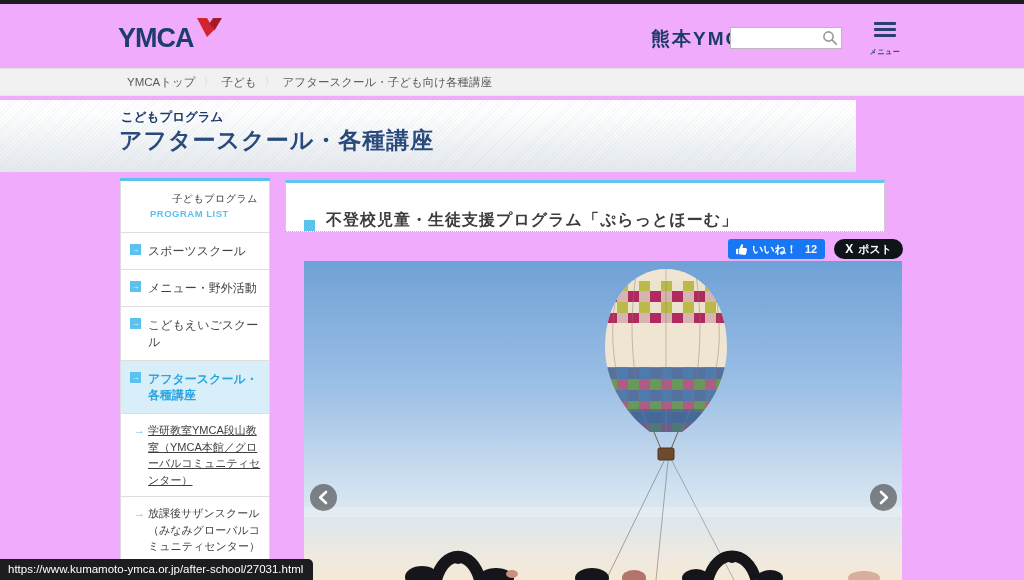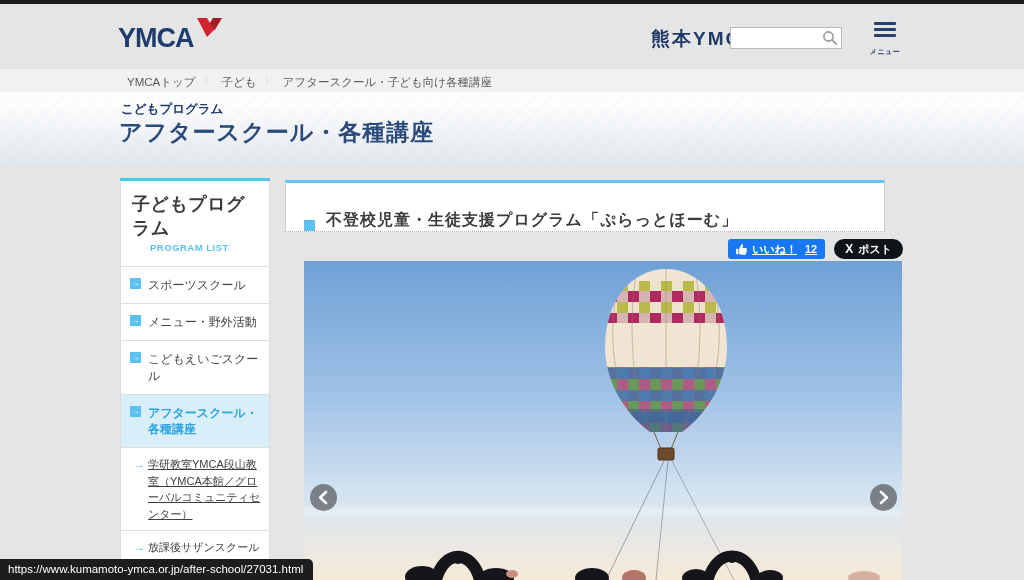--- a/index.html
+++ b/index.html
@@ -1,18 +1,18 @@
 <!DOCTYPE html>
 <html><head>
 <meta charset="utf-8">
 <style>
   * { margin:0; padding:0; box-sizing:border-box; }
   html,body { width:1024px; height:580px; overflow:hidden; background:#fff;
     font-family:"Liberation Sans","DejaVu Sans",sans-serif; }
-  #stage { position:relative; width:1024px; height:580px; background:#e5e5e5; overflow:hidden; }
+  #stage { position:relative; width:1024px; height:580px; background:#f0abfc; overflow:hidden; }
 
   .topbar { position:absolute; left:0; top:0; width:1024px; height:4px; background:#1c1c1c; }
 
   
   .logo { position:absolute; left:118px; top:18px; display:flex; align-items:flex-end; cursor:pointer; }
   .logo-text { font-size:27px; font-weight:900; color:#1e3c6e; letter-spacing:-1px; line-height:1; }
   .logo-mark { margin-left:2px; margin-bottom:4px; }
   .site-name { position:absolute; left:627px; top:26px; font-size:19px; font-weight:900; color:#1e3a66; letter-spacing:2px;margin-left:24px; }
   .search-box { position:absolute; left:730px; top:27px; width:112px; height:22px; border:1px solid #b9b9b9; background:#fff; }
   .search-box input { position:absolute; left:2px; top:1px; width:88px; height:18px; border:none; outline:none; font-size:12px; }
@@ -23,33 +23,33 @@
   .menu-label { font-size:7px; color:#27406e; font-weight:700; letter-spacing:.5px; }
 
   
   .breadcrumb { position:absolute; left:0; top:68px; width:1024px; height:28px; background:#f1f1f1;
     border-top:1px solid #e3e3e3; border-bottom:1px solid #e7e7e7; font-size:11.5px; color:#5a5a5a;
     display:flex; align-items:center; padding-left:127px; }
   .crumb { cursor:pointer; }
   .crumb-sep { color:#bdc2ca; margin:0 8px; font-size:10px; }
 
   
-  .title-band { position:absolute; left:0; top:92px; width:1024px; height:72px;
+  .title-band { position:absolute; left:0; top:100px; width:856px; height:72px;
     background:
       repeating-linear-gradient(135deg, rgba(190,200,212,.16) 0 1px, rgba(255,255,255,0) 1px 3px),
       linear-gradient(#ffffff 18%, #eef1f4 70%, #e4e9ee 100%); }
   .title-band .category { position:absolute; left:121px; top:9px; font-size:12.5px; font-weight:700; color:#1d3a6b; }
   .title-band h1 { position:absolute; left:119px; top:25px; font-size:23px; font-weight:800; color:#2a4a7b; letter-spacing:1px; }
 
   
   .sidebar { position:absolute; left:120px; top:178px; width:150px; background:#fff;
     border:1px solid #dcdcdc; border-top:none; }
   .sb-top { height:3px; background:#5bc2ef; margin:0 -1px; }
   .sb-head { padding:11px 11px 13px; }
-  .sb-title { font-size:18px; font-weight:700; color:#3a3a3a; letter-spacing:.5px; }
+  .sb-title { font-size:10px; font-weight:400; color:#3a3a3a; letter-spacing:.5px;text-align:right; }
   .sb-sub { font-size:9.5px; font-weight:700; color:#5bc2ef; letter-spacing:.5px; margin-top:2px;padding-left:18px; }
   .sb-item { position:relative; border-top:1px solid #dedede; padding:10px 8px 10px 27px;
     font-size:12px; color:#444; cursor:pointer; line-height:1.35; }
   .sq-icon { position:absolute; left:9px; top:11px; width:11px; height:11px; background:#5bc2ef;
     color:#fff; font-size:8px; line-height:11px; text-align:center; }
   .sb-item.active { background:#d8effa; color:#2ba4df; font-weight:700; }
   .sb-item.sub { padding:8px 6px 8px 27px; font-size:11px; color:#3f3f3f; line-height:1.5; }
   .arr-icon { position:absolute; left:13px; top:8px; color:#5bc2ef; font-size:11px; font-weight:700; }
   .sb-item.sub.visited .sb-label { text-decoration:underline; }
 
@@ -57,21 +57,21 @@
   .article-title-box { position:absolute; left:285px; top:180px; width:600px; height:52px; background:#fff;
     border:1px solid #cfcfcf; border-top:3px solid #63c5f2; border-bottom:1px dotted #b5b5b5;
     display:flex; align-items:flex-end; padding-left:18px; }
   .bullet { width:11px; height:11px; background:#5bc2ef; margin-right:11px; flex:0 0 auto; }
   .article-title { font-size:16px; font-weight:600; color:#3c3c3c; letter-spacing:1px; }
 
   .share-row { position:absolute; left:303px; top:239px; width:600px; height:20px;
     display:flex; justify-content:flex-end; align-items:center; gap:9px; }
   .fb-btn { height:20px; background:#1877f2; border:none; border-radius:3px; color:#fff;
     font-size:11px; font-weight:700; display:flex; align-items:center; padding:8px 8px; gap:5px; cursor:pointer;
-    font-family:inherit;text-decoration:underline; }
+    font-family:inherit; }
   .fb-count { font-weight:700; opacity:.95; padding-left:3px;text-align:right; }
   .x-btn { height:20px; background:#0f1419; border:none; border-radius:10px; color:#fff;
     font-size:11px; font-weight:700; display:flex; align-items:center; padding:0 11px; gap:5px; cursor:pointer;
     font-family:inherit; }
   .x-glyph { font-weight:900; font-size:12px; }
 
   .photo { position:absolute; left:304px; top:261px; width:598px; height:319px; overflow:hidden; }
   .carousel-btn { position:absolute; width:27px; height:27px; border:none; background:transparent;
     padding:0; cursor:pointer; }
   .carousel-prev { left:6px; top:223px; }

